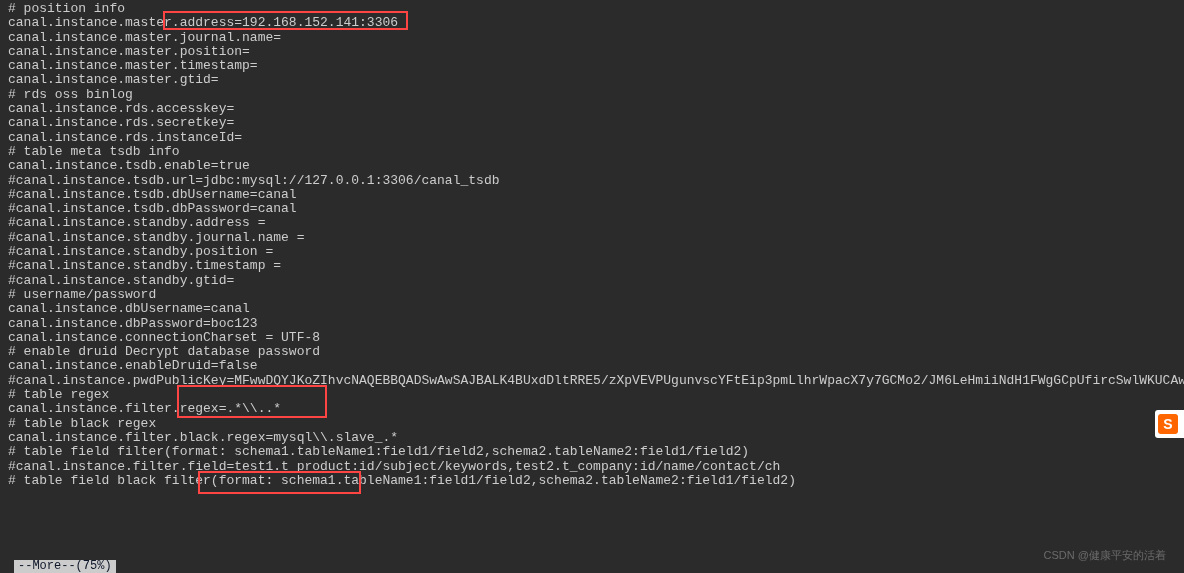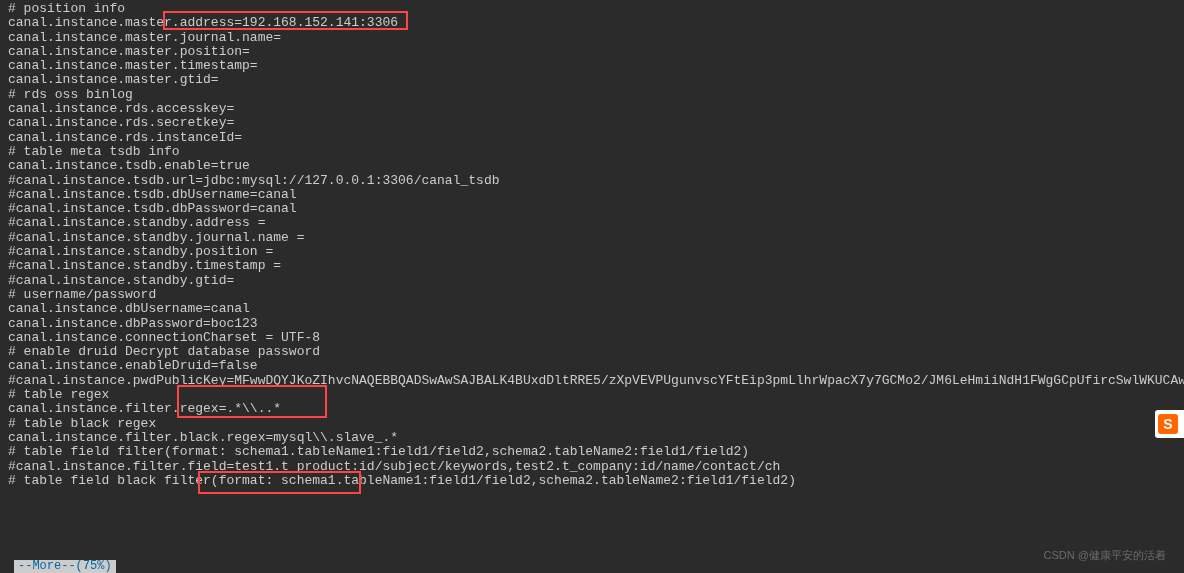--- a/index.html
+++ b/index.html
@@ -80,21 +80,21 @@
       bottom: 12px;
       color: rgba(200,200,200,0.4);
       font-family: Arial, sans-serif;
       font-size: 11px;
     }
     .status-bar {
       position: absolute;
       bottom: 0;
       left: 14px;
       background: #cccccc;
-      color: #0369a1;
+      color: #0f172a;
       padding: 0 4px;
       font-size: 12px;
     }
   </style>
 </head>
 <body>
 
 <div class="terminal" id="terminal-lines"><span class="line"># position info</span><span class="line">canal.instance.master.address=192.168.152.141:3306</span><span class="line">canal.instance.master.journal.name=</span><span class="line">canal.instance.master.position=</span><span class="line">canal.instance.master.timestamp=</span><span class="line">canal.instance.master.gtid=</span><span class="line"></span><span class="line"># rds oss binlog</span><span class="line">canal.instance.rds.accesskey=</span><span class="line">canal.instance.rds.secretkey=</span><span class="line">canal.instance.rds.instanceId=</span><span class="line"></span><span class="line"># table meta tsdb info</span><span class="line">canal.instance.tsdb.enable=true</span><span class="line">#canal.instance.tsdb.url=jdbc:mysql://127.0.0.1:3306/canal_tsdb</span><span class="line">#canal.instance.tsdb.dbUsername=canal</span><span class="line">#canal.instance.tsdb.dbPassword=canal</span><span class="line"></span><span class="line">#canal.instance.standby.address =</span><span class="line">#canal.instance.standby.journal.name =</span><span class="line">#canal.instance.standby.position =</span><span class="line">#canal.instance.standby.timestamp =</span><span class="line">#canal.instance.standby.gtid=</span><span class="line"></span><span class="line"># username/password</span><span class="line">canal.instance.dbUsername=canal</span><span class="line">canal.instance.dbPassword=boc123</span><span class="line">canal.instance.connectionCharset = UTF-8</span><span class="line"># enable druid Decrypt database password</span><span class="line">canal.instance.enableDruid=false</span><span class="line">#canal.instance.pwdPublicKey=MFwwDQYJKoZIhvcNAQEBBQADSwAwSAJBALK4BUxdDltRRE5/zXpVEVPUgunvscYFtEip3pmLlhrWpacX7y7GCMo2/JM6LeHmiiNdH1FWgGCpUfircSwlWKUCAwEAAQ==</span><span class="line"></span><span class="line"># table regex</span><span class="line">canal.instance.filter.regex=.*\\..*</span><span class="line"># table black regex</span><span class="line">canal.instance.filter.black.regex=mysql\\.slave_.*</span><span class="line"># table field filter(format: schema1.tableName1:field1/field2,schema2.tableName2:field1/field2)</span><span class="line">#canal.instance.filter.field=test1.t_product:id/subject/keywords,test2.t_company:id/name/contact/ch</span><span class="line"># table field black filter(format: schema1.tableName1:field1/field2,schema2.tableName2:field1/field2)</span></div>
 
 <div class="highlight-box box1"></div>

